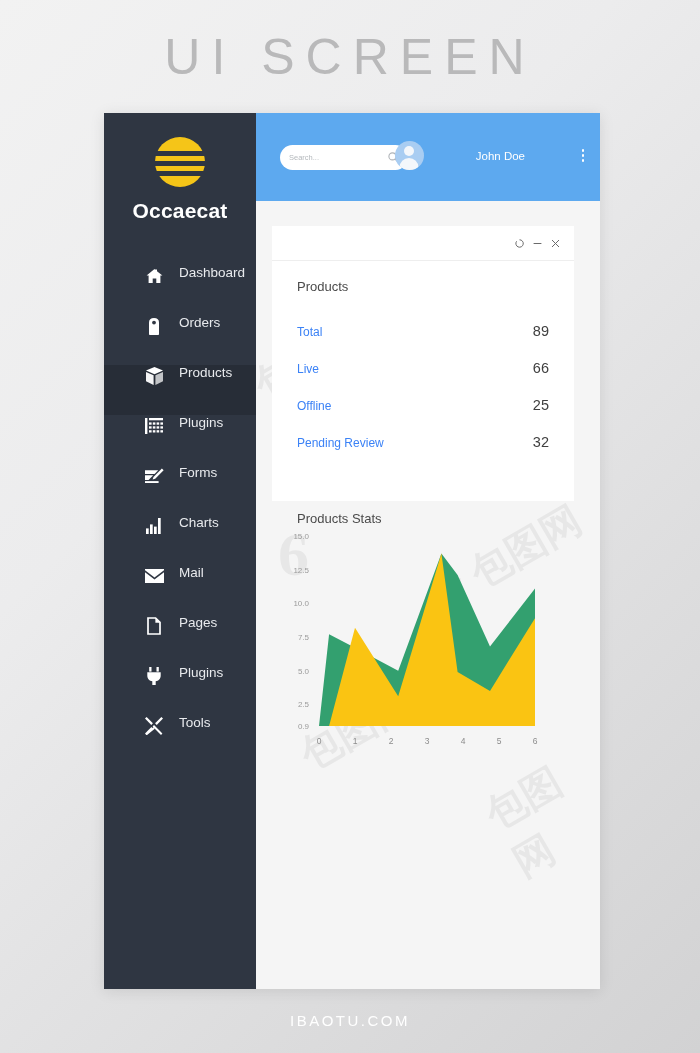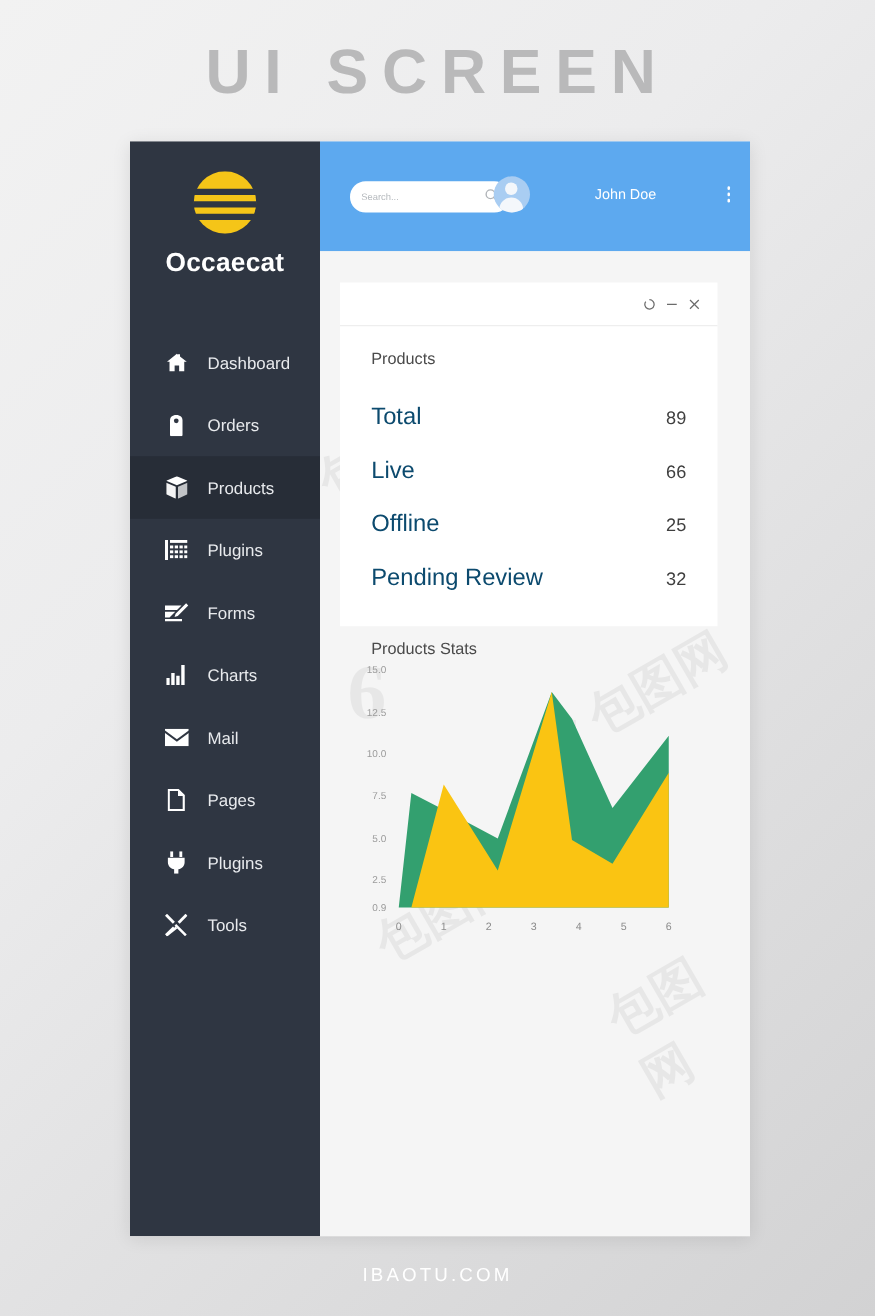--- a/index.html
+++ b/index.html
@@ -10,21 +10,21 @@
   }
   body {
     background: linear-gradient(135deg, #f2f2f2 0%, #ececed 35%, #dcdcdd 75%, #d2d2d3 100%);
     position: relative;
   }
 
   
   #poster-title {
     position: absolute; top: 28px; left: 0; width: 700px;
     text-align: center;
-    font-size: 50px; font-weight: bold;
+    font-size: 50px; font-weight: normal;
     letter-spacing: 11px;
     color: #b9b9ba;
   }
 
   
   #app-frame {
     position: absolute; left: 104px; top: 113px;
     width: 496px; height: 876px;
     background: #f5f5f5;
     overflow: hidden;
@@ -47,22 +47,22 @@
       linear-gradient(#2f3642,#2f3642) 0 34px/100% 5px no-repeat,
       #f5c518;
   }
   #brand-name {
     margin-top: 12px;
     color: #ffffff; font-size: 21px; font-weight: bold;
     letter-spacing: 0.2px;
   }
   #nav { margin-top: 42px; }
   .nav-item {
-    display: flex; align-items: center;
-    height: 50px; padding-left: 26px;
+    display: flex; align-items: flex-start;
+    height: 50px; padding-left: 39px;
     color: #e8eaed; font-size: 13.5px;
     cursor: pointer;
   }
   .nav-item.active { background: #272d37; }
   .nav-icon {
     width: 22px; height: 22px; margin-right: 14px;
     display: flex; align-items: center; justify-content: center;
     flex: 0 0 22px;
   }
   .nav-icon svg { display: block; }
@@ -146,21 +146,21 @@
   }
   .win-btn { cursor: pointer; display: flex; align-items: center; }
   #card-body { padding: 18px 25px 0 25px; }
   #card-title {
     font-size: 13px; color: #4a4a4a; margin-bottom: 18px;
   }
   .stat-row {
     display: flex; justify-content: space-between; align-items: baseline;
     padding: 10.5px 0;
   }
-  .stat-label { font-size: 19px; color: #0c4a6e; }
+  .stat-label { font-size: 12px; color: #3b82f6; }
   .stat-value { font-size: 14.5px; color: #3f3f3f; }
 
   
   #chart-section { position: absolute; left: 0; top: 310px; width: 344px; }
   #chart-title {
     font-size: 13px; color: #4a4a4a;
     margin-left: 41px; margin-bottom: 8px;
   }
   #chart-area { position: relative; width: 344px; height: 290px; }
   .y-tick {

